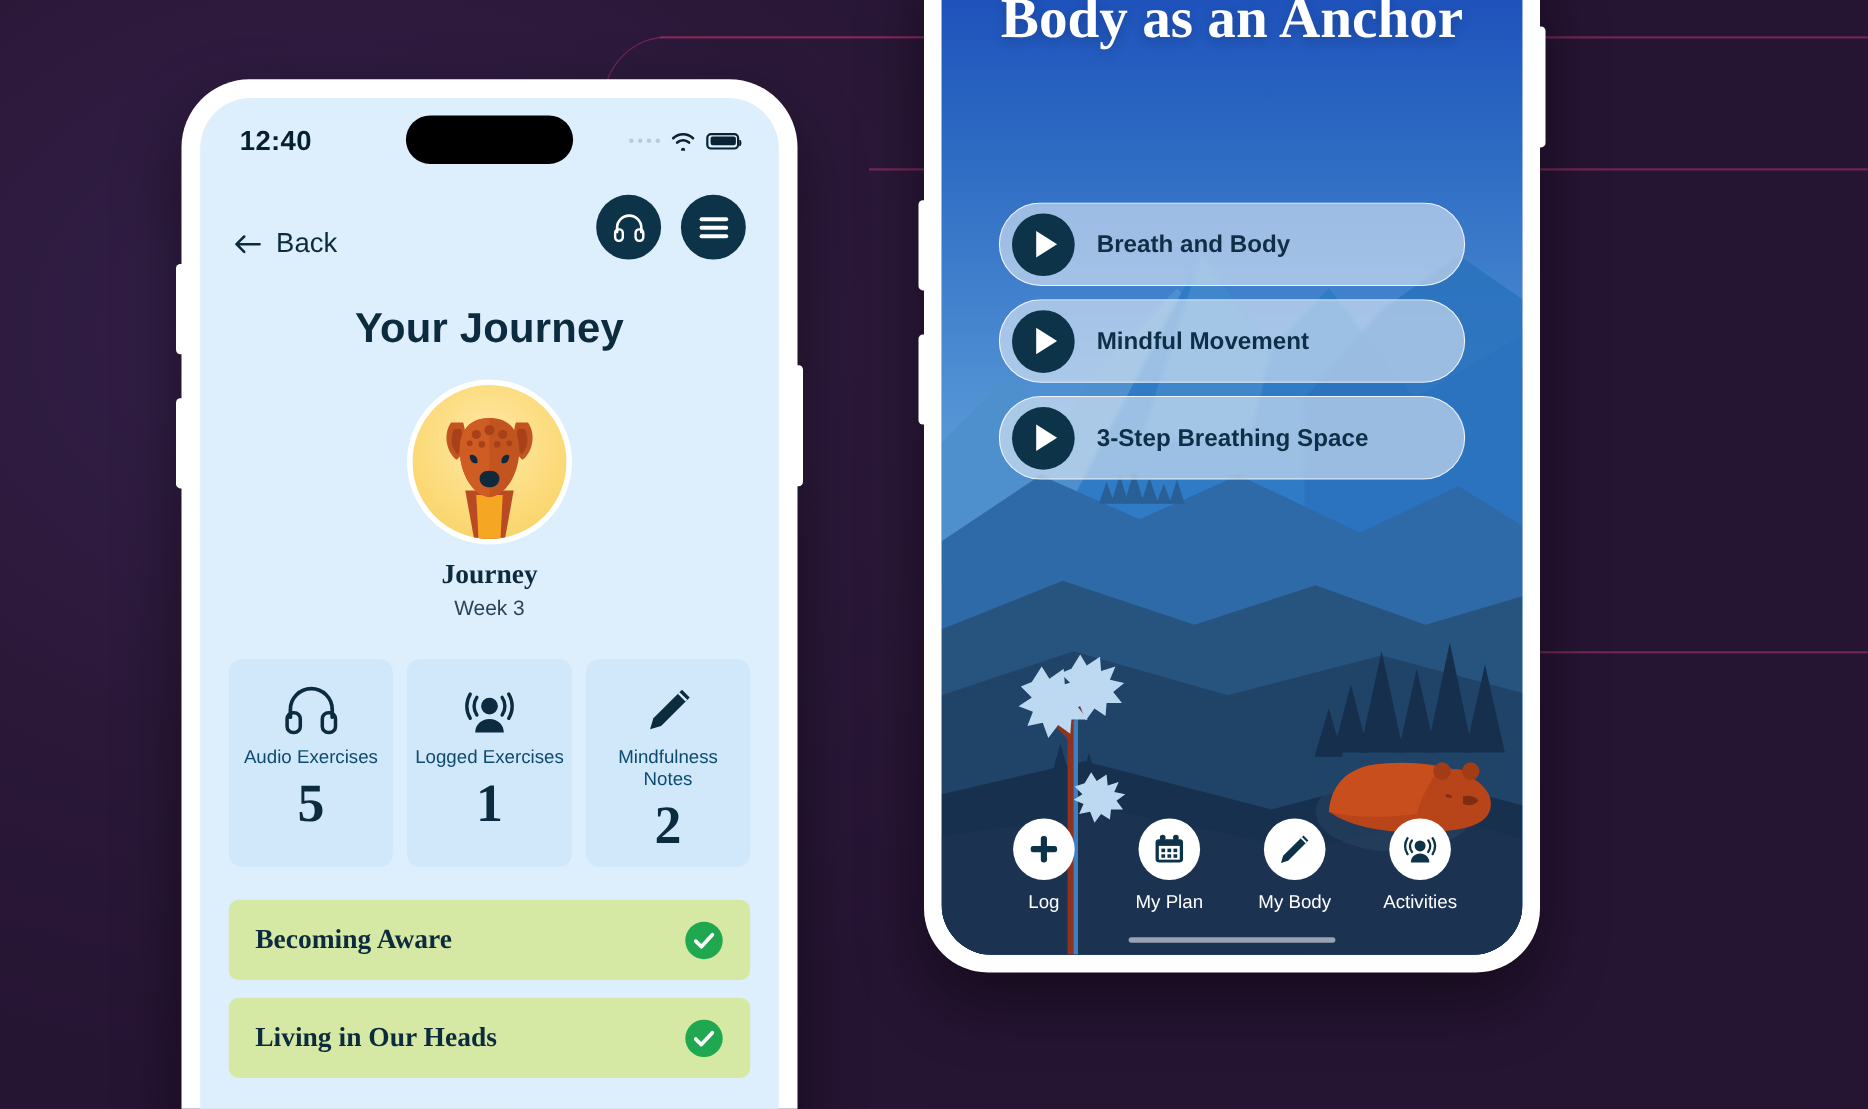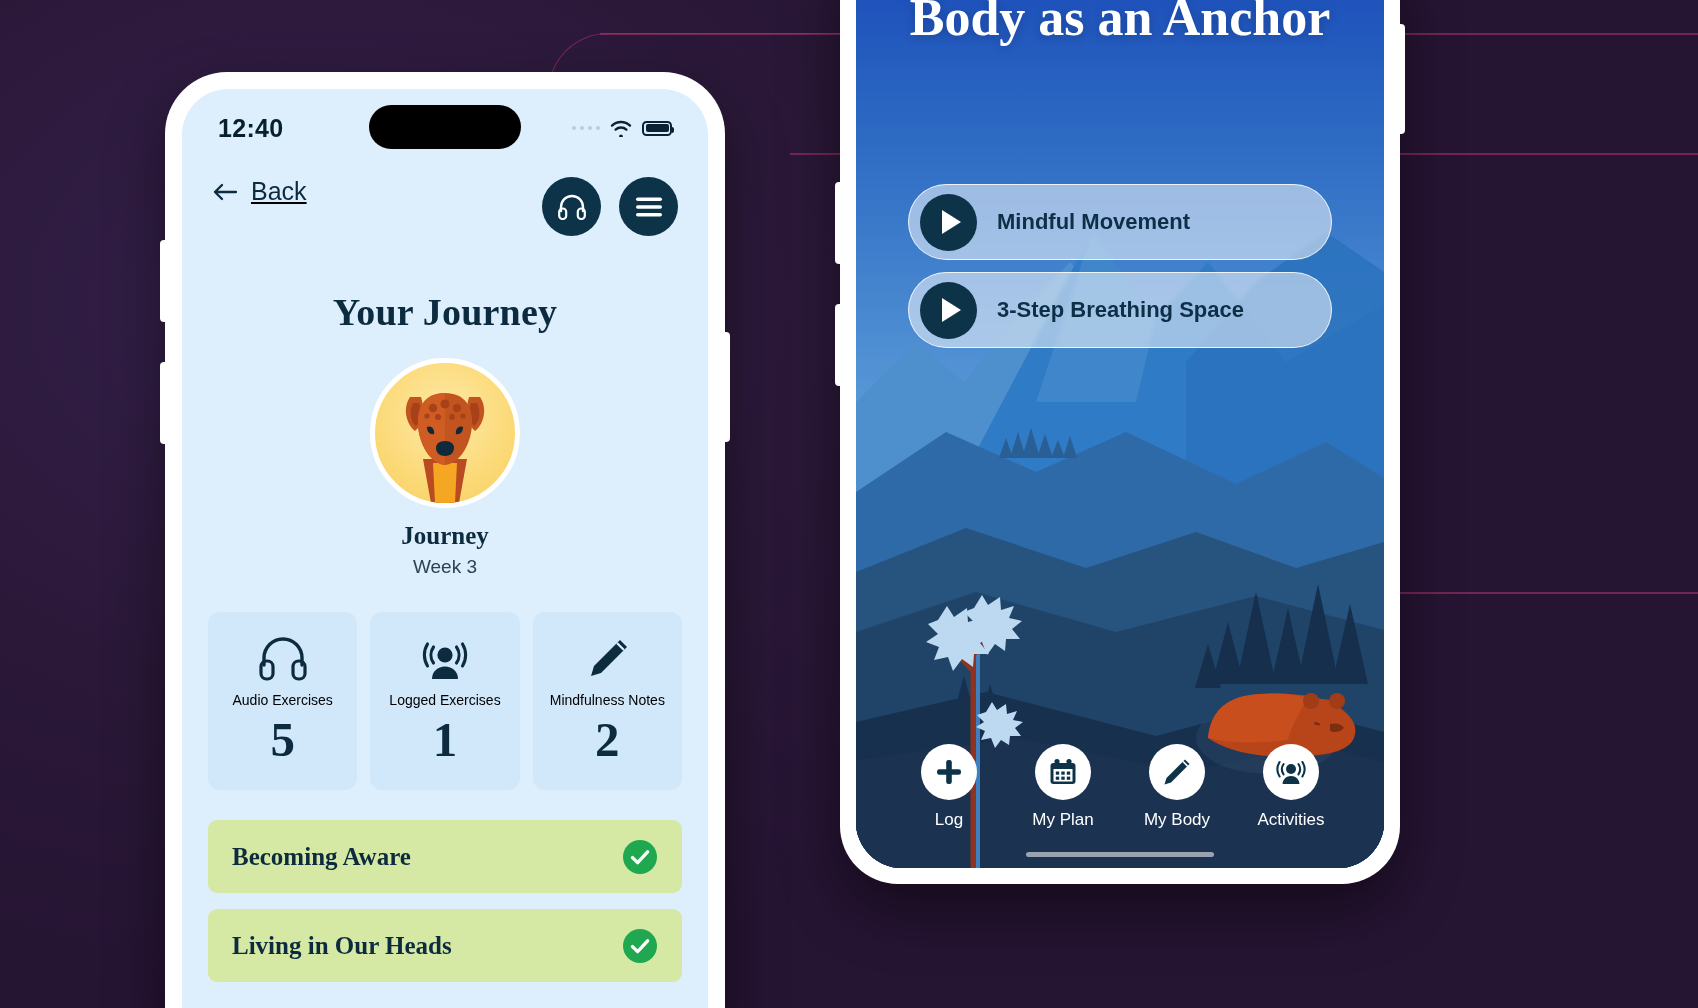--- a/index.html
+++ b/index.html
@@ -55,32 +55,32 @@
   .status-right { display:flex; align-items:center; gap:9px; }
   .sig-dots { display:flex; gap:3.5px; align-items:center; }
   .sig-dots i { width:4.5px; height:4.5px; border-radius:50%; background:#b9cbd6; display:block; }
   .batt {
     width:30px; height:15px; border:2px solid #0a2233; border-radius:4.5px;
     position:relative; display:flex; align-items:center; padding:1.5px;
   }
   .batt::after { content:""; position:absolute; right:-4px; top:4px; width:2.4px; height:6px; background:#0a2233; border-radius:0 2px 2px 0; }
   .batt i { display:block; width:100%; height:100%; background:#0a2233; border-radius:2px; }
 
-  .topbar { display:flex; align-items:flex-start; justify-content:space-between; padding:10px 30px 0 30px;text-decoration:underline; }
+  .topbar { display:flex; align-items:flex-end; justify-content:space-between; padding:10px 30px 0 30px; }
   .back-btn { display:flex; align-items:center; gap:13px; cursor:pointer; }
   .back-label { font-size:25px; color:#0c2b3f; font-weight:500; }
   .topbar-right { display:flex; gap:18px; }
   .circle-btn {
     width:59px; height:59px; border-radius:50%; background:#0d3349;
     display:flex; align-items:center; justify-content:center; cursor:pointer;
   }
 
   .journey-title {
-    text-align:center; margin-top:54px;
-    font-family:Liberation Serif, serif; font-weight:700;
+    text-align:center; margin-top:42px;
+    font-family:Liberation Sans, sans-serif; font-weight:700;
     font-size:38px; color:#0c2b3f; letter-spacing:.2px;
   }
 
   .avatar-wrap { display:flex; justify-content:center; margin-top:24px; }
   .avatar {
     width:150px; height:150px; border-radius:50%;
     background:radial-gradient(circle at 50% 38%, #ffe9a8 0%, #fbd976 62%, #f6cf63 100%);
     border:5px solid #ffffff; overflow:hidden; position:relative;
   }
   .avatar svg { position:absolute; left:0; top:0; }
@@ -93,21 +93,21 @@
   .avatar-sub { text-align:center; margin-top:6px; font-size:19px; color:#2a4356; }
 
   .stats { display:flex; gap:13px; padding:0 26px; margin-top:34px; }
   .stat {
     flex:1; background:#d1e7fa; border-radius:12px;
     padding:18px 6px 14px; text-align:center;
     display:flex; flex-direction:column; align-items:center;
     min-height:178px;
   }
   .stat-icon { height:56px; display:flex; align-items:center; justify-content:center; }
-  .stat-label { font-size:14px; color:#000000; line-height:1.18; margin-top:6px; }
+  .stat-label { font-size:17px; color:#0c4a6e; line-height:1.18; margin-top:6px; }
   .stat-value {
     font-family:"Liberation Serif", serif; font-weight:700;
     font-size:49px; color:#0c2b3f; margin-top:6px; line-height:1;
   }
 
   .modules { padding:0 26px; margin-top:30px; display:flex; flex-direction:column; gap:16px; }
   .module {
     background:#d6e9a4; border-radius:9px; height:73px;
     display:flex; align-items:center; justify-content:space-between;
     padding:0 24px; cursor:pointer;
@@ -403,20 +403,26 @@
       </svg>
     </div>
 
     <div class="screen-title">Body as an Anchor</div>
 
     <div class="tracks">
       <div class="track">
         <span class="play-circle">
             <i class="play-tri"></i>
           </span>
+        <span class="track-label">Breath and Body</span>
+      </div>
+      <div class="track">
+        <span class="play-circle">
+            <i class="play-tri"></i>
+          </span>
         <span class="track-label">Mindful Movement</span>
       </div>
       <div class="track">
         <span class="play-circle">
             <i class="play-tri"></i>
           </span>
         <span class="track-label">3-Step Breathing Space</span>
       </div>
     </div>
 

